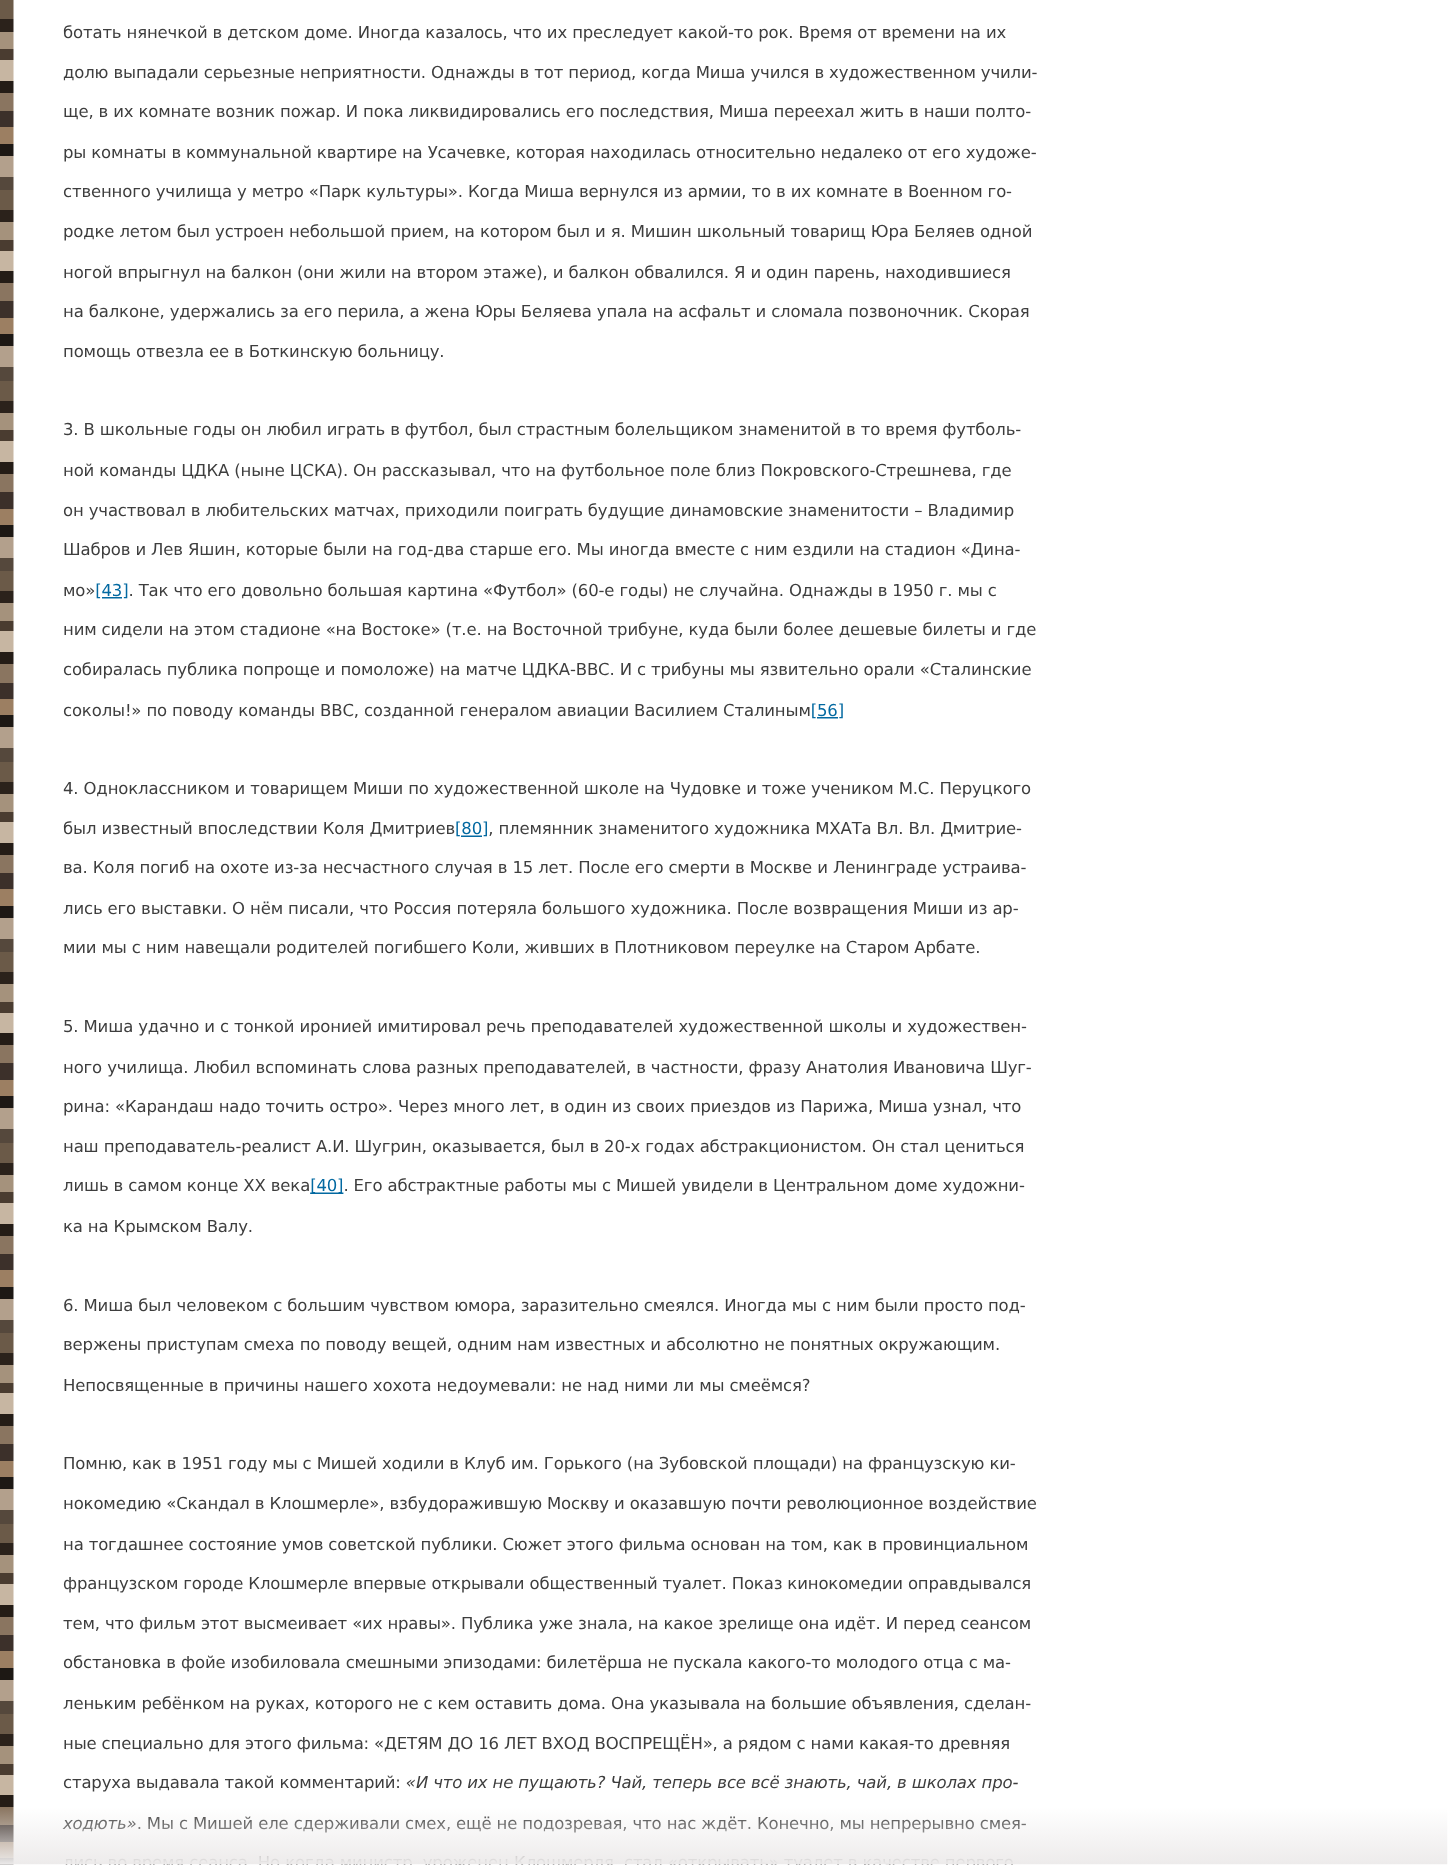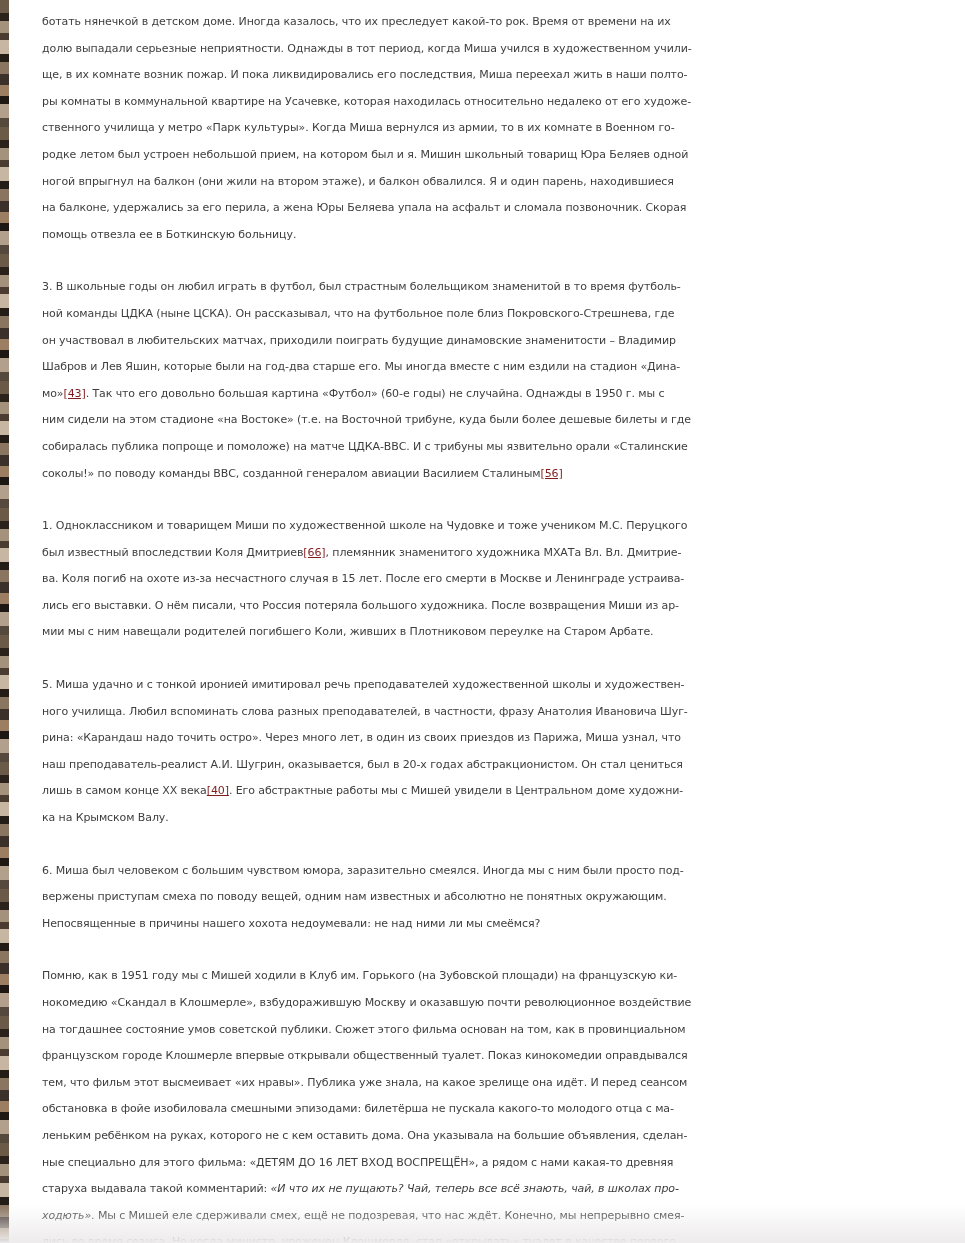--- a/index.html
+++ b/index.html
@@ -39,21 +39,21 @@
   #text-area p {
     margin: 0 0 26px 0;
     font-size: 11px;
     line-height: 26.6px;
     color: #3e3e3e;
     white-space: pre;
     letter-spacing: -0.1px;
   }
   #text-area .seg-italic { font-style: italic; }
   #text-area a.footnote {
-    color: #7f1d1d;
+    color: #0369a1;
     text-decoration: underline;
     cursor: pointer;
   }
   #bottom-fade {
     position: absolute;
     left: 0; bottom: 0;
     width: 965px; height: 38px;
     background: linear-gradient(180deg, rgba(236,234,234,0) 0%, #edebeb 100%);
     pointer-events: none;
   }
@@ -74,22 +74,22 @@
 на балконе, удержались за его перила, а жена Юры Беляева упала на асфальт и сломала позвоночник. Скорая
 помощь отвезла ее в Боткинскую больницу.</span></p>
     <p><span class="seg-normal">3. В школьные годы он любил играть в футбол, был страстным болельщиком знаменитой в то время футболь-
 ной команды ЦДКА (ныне ЦСКА). Он рассказывал, что на футбольное поле близ Покровского-Стрешнева, где
 он участвовал в любительских матчах, приходили поиграть будущие динамовские знаменитости – Владимир
 Шабров и Лев Яшин, которые были на год-два старше его. Мы иногда вместе с ним ездили на стадион «Дина-
 мо»</span><a class="footnote" href="#">[43]</a><span class="seg-normal">. Так что его довольно большая картина «Футбол» (60-е годы) не случайна. Однажды в 1950 г. мы с
 ним сидели на этом стадионе «на Востоке» (т.е. на Восточной трибуне, куда были более дешевые билеты и где
 собиралась публика попроще и помоложе) на матче ЦДКА-ВВС. И с трибуны мы язвительно орали «Сталинские
 соколы!» по поводу команды ВВС, созданной генералом авиации Василием Сталиным</span><a class="footnote" href="#">[56]</a></p>
-    <p><span class="seg-normal">1. Одноклассником и товарищем Миши по художественной школе на Чудовке и тоже учеником М.С. Перуцкого
-был известный впоследствии Коля Дмитриев</span><a class="footnote" href="#">[66]</a><span class="seg-normal">, племянник знаменитого художника МХАТа Вл. Вл. Дмитрие-
+    <p><span class="seg-normal">4. Одноклассником и товарищем Миши по художественной школе на Чудовке и тоже учеником М.С. Перуцкого
+был известный впоследствии Коля Дмитриев</span><a class="footnote" href="#">[80]</a><span class="seg-normal">, племянник знаменитого художника МХАТа Вл. Вл. Дмитрие-
 ва. Коля погиб на охоте из-за несчастного случая в 15 лет. После его смерти в Москве и Ленинграде устраива-
 лись его выставки. О нём писали, что Россия потеряла большого художника. После возвращения Миши из ар-
 мии мы с ним навещали родителей погибшего Коли, живших в Плотниковом переулке на Старом Арбате.</span></p>
     <p><span class="seg-normal">5. Миша удачно и с тонкой иронией имитировал речь преподавателей художественной школы и художествен-
 ного училища. Любил вспоминать слова разных преподавателей, в частности, фразу Анатолия Ивановича Шуг-
 рина: «Карандаш надо точить остро». Через много лет, в один из своих приездов из Парижа, Миша узнал, что
 наш преподаватель-реалист А.И. Шугрин, оказывается, был в 20-х годах абстракционистом. Он стал цениться
 лишь в самом конце XX века</span><a class="footnote" href="#">[40]</a><span class="seg-normal">. Его абстрактные работы мы с Мишей увидели в Центральном доме художни-
 ка на Крымском Валу.</span></p>
     <p><span class="seg-normal">6. Миша был человеком с большим чувством юмора, заразительно смеялся. Иногда мы с ним были просто под-

